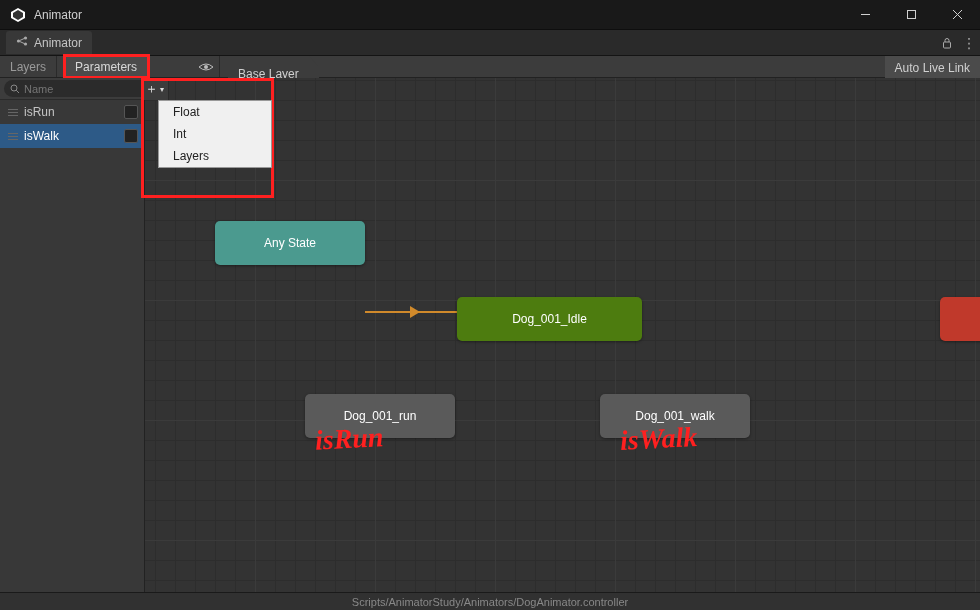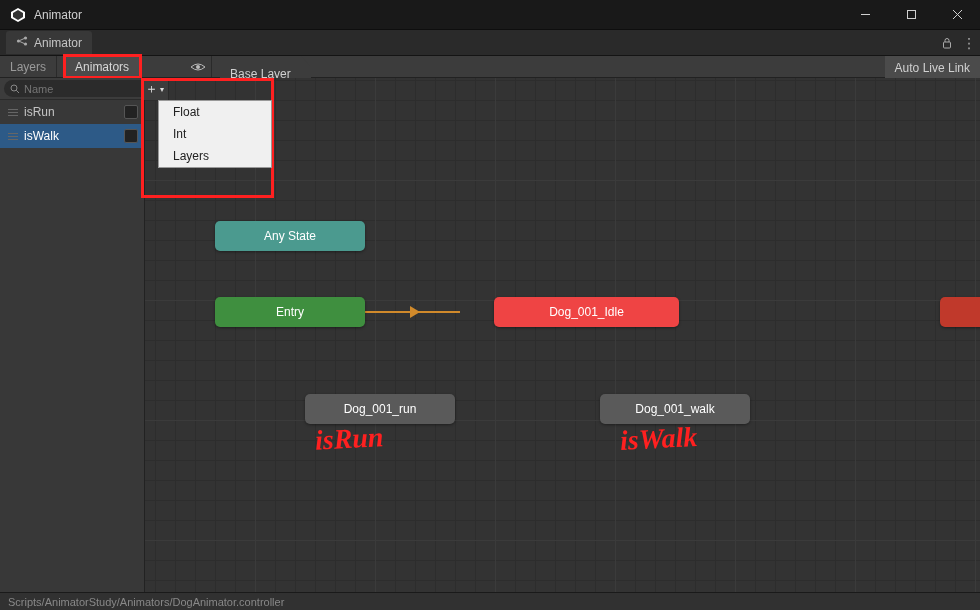--- a/index.html
+++ b/index.html
@@ -117,27 +117,27 @@
     position:absolute; inset:0;
     background-image:
       linear-gradient(#3b3b3b 1px, transparent 1px),
       linear-gradient(90deg, #3b3b3b 1px, transparent 1px),
       linear-gradient(#2d2d2d 1px, transparent 1px),
       linear-gradient(90deg, #2d2d2d 1px, transparent 1px);
     background-size: 120px 120px, 120px 120px, 20px 20px, 20px 20px;
     background-position: -10px -18px, -10px -18px, -10px -18px, -10px -18px;
   }
   .node {
-    position:absolute; width:150px; height:30px; border-radius:5px;
+    position:absolute; width:150px; height:44px; border-radius:5px;
     display:flex; align-items:center; justify-content:center;
     font-size:12px; color:#fff; box-shadow: 0 1px 3px rgba(0,0,0,.4);
   }
   .node.anystate { background:#4b9a8f; }
   .node.entry { background:#3f8f3f; }
-  .node.default { background:#ef4444; width:185px;margin-left:37px; }
+  .node.default { background:#4d7c0f; width:185px; }
   .node.normal { background:#5a5a5a; }
   .node.red { background:#c0392b; width:50px; }
 
   .arrowline {
     position:absolute; height:2px; background:#d18a2b;
   }
   .arrowhead {
     position:absolute; width:0; height:0;
     border-top:6px solid transparent; border-bottom:6px solid transparent;
     border-left:10px solid #d18a2b;
@@ -145,21 +145,21 @@
 
   .handwriting {
     position:absolute; font-family:"Segoe Script","Comic Sans MS",cursive;
     color:#ff2020; font-size:28px; font-style:italic; font-weight:bold;
     transform: rotate(-3deg);
   }
 
   
   .statusbar {
     height:18px; background:#313131; border-top:1px solid #1a1a1a;
-    display:flex; align-items:center; justify-content:flex-start;
+    display:flex; align-items:center; justify-content:center;
     padding:0 8px; font-size:11px; color:#888;
   }
 </style>
 </head>
 <body>
 
 <div class="titlebar">
   <span class="logo">
     <svg viewBox="0 0 16 16" width="16" height="16">
         <polygon points="8,1 15,5 15,11 8,15 1,11 1,5" fill="#fff"></polygon>
@@ -207,21 +207,21 @@
       </svg>
   </div>
   <div class="menudots">⋮</div>
 </div>
 
 <div class="subheader">
   <div class="sh-tab">
     <span>Layers</span>
   </div>
   <div class="sh-tab active red-box">
-    <span>Animators</span>
+    <span>Parameters</span>
   </div>
   <div style="width:28px"></div>
   <div class="eye">
     <svg width="16" height="12" viewBox="0 0 16 12">
         <path d="M1 6 Q8 0 15 6 Q8 12 1 6 Z" fill="none" stroke="#bbb"></path>
         <circle cx="8" cy="6" r="2" fill="#bbb"></circle>
       </svg>
   </div>
   <div class="breadcrumb">
     <span>Base Layer</span>
@@ -280,23 +280,20 @@
 
   <div class="canvas">
     <div class="grid"></div>
 
     <div class="arrowline" style="left:220px; top:233px; width:95px;"></div>
     <div class="arrowhead" style="left:265px; top:228px;"></div>
 
     <div class="node anystate" style="left:70px; top:143px;">
       <span>Any State</span>
     </div>
-    <div class="node entry" style="left:70px; top:219px;">
-      <span>Entry</span>
-    </div>
     <div class="node default" style="left:312px; top:219px;">
       <span>Dog_001_Idle</span>
     </div>
     <div class="node normal" style="left:160px; top:316px;">
       <span>Dog_001_run</span>
     </div>
     <div class="node normal" style="left:455px; top:316px;">
       <span>Dog_001_walk</span>
     </div>
     <div class="node red" style="left:795px; top:219px;"></div>

